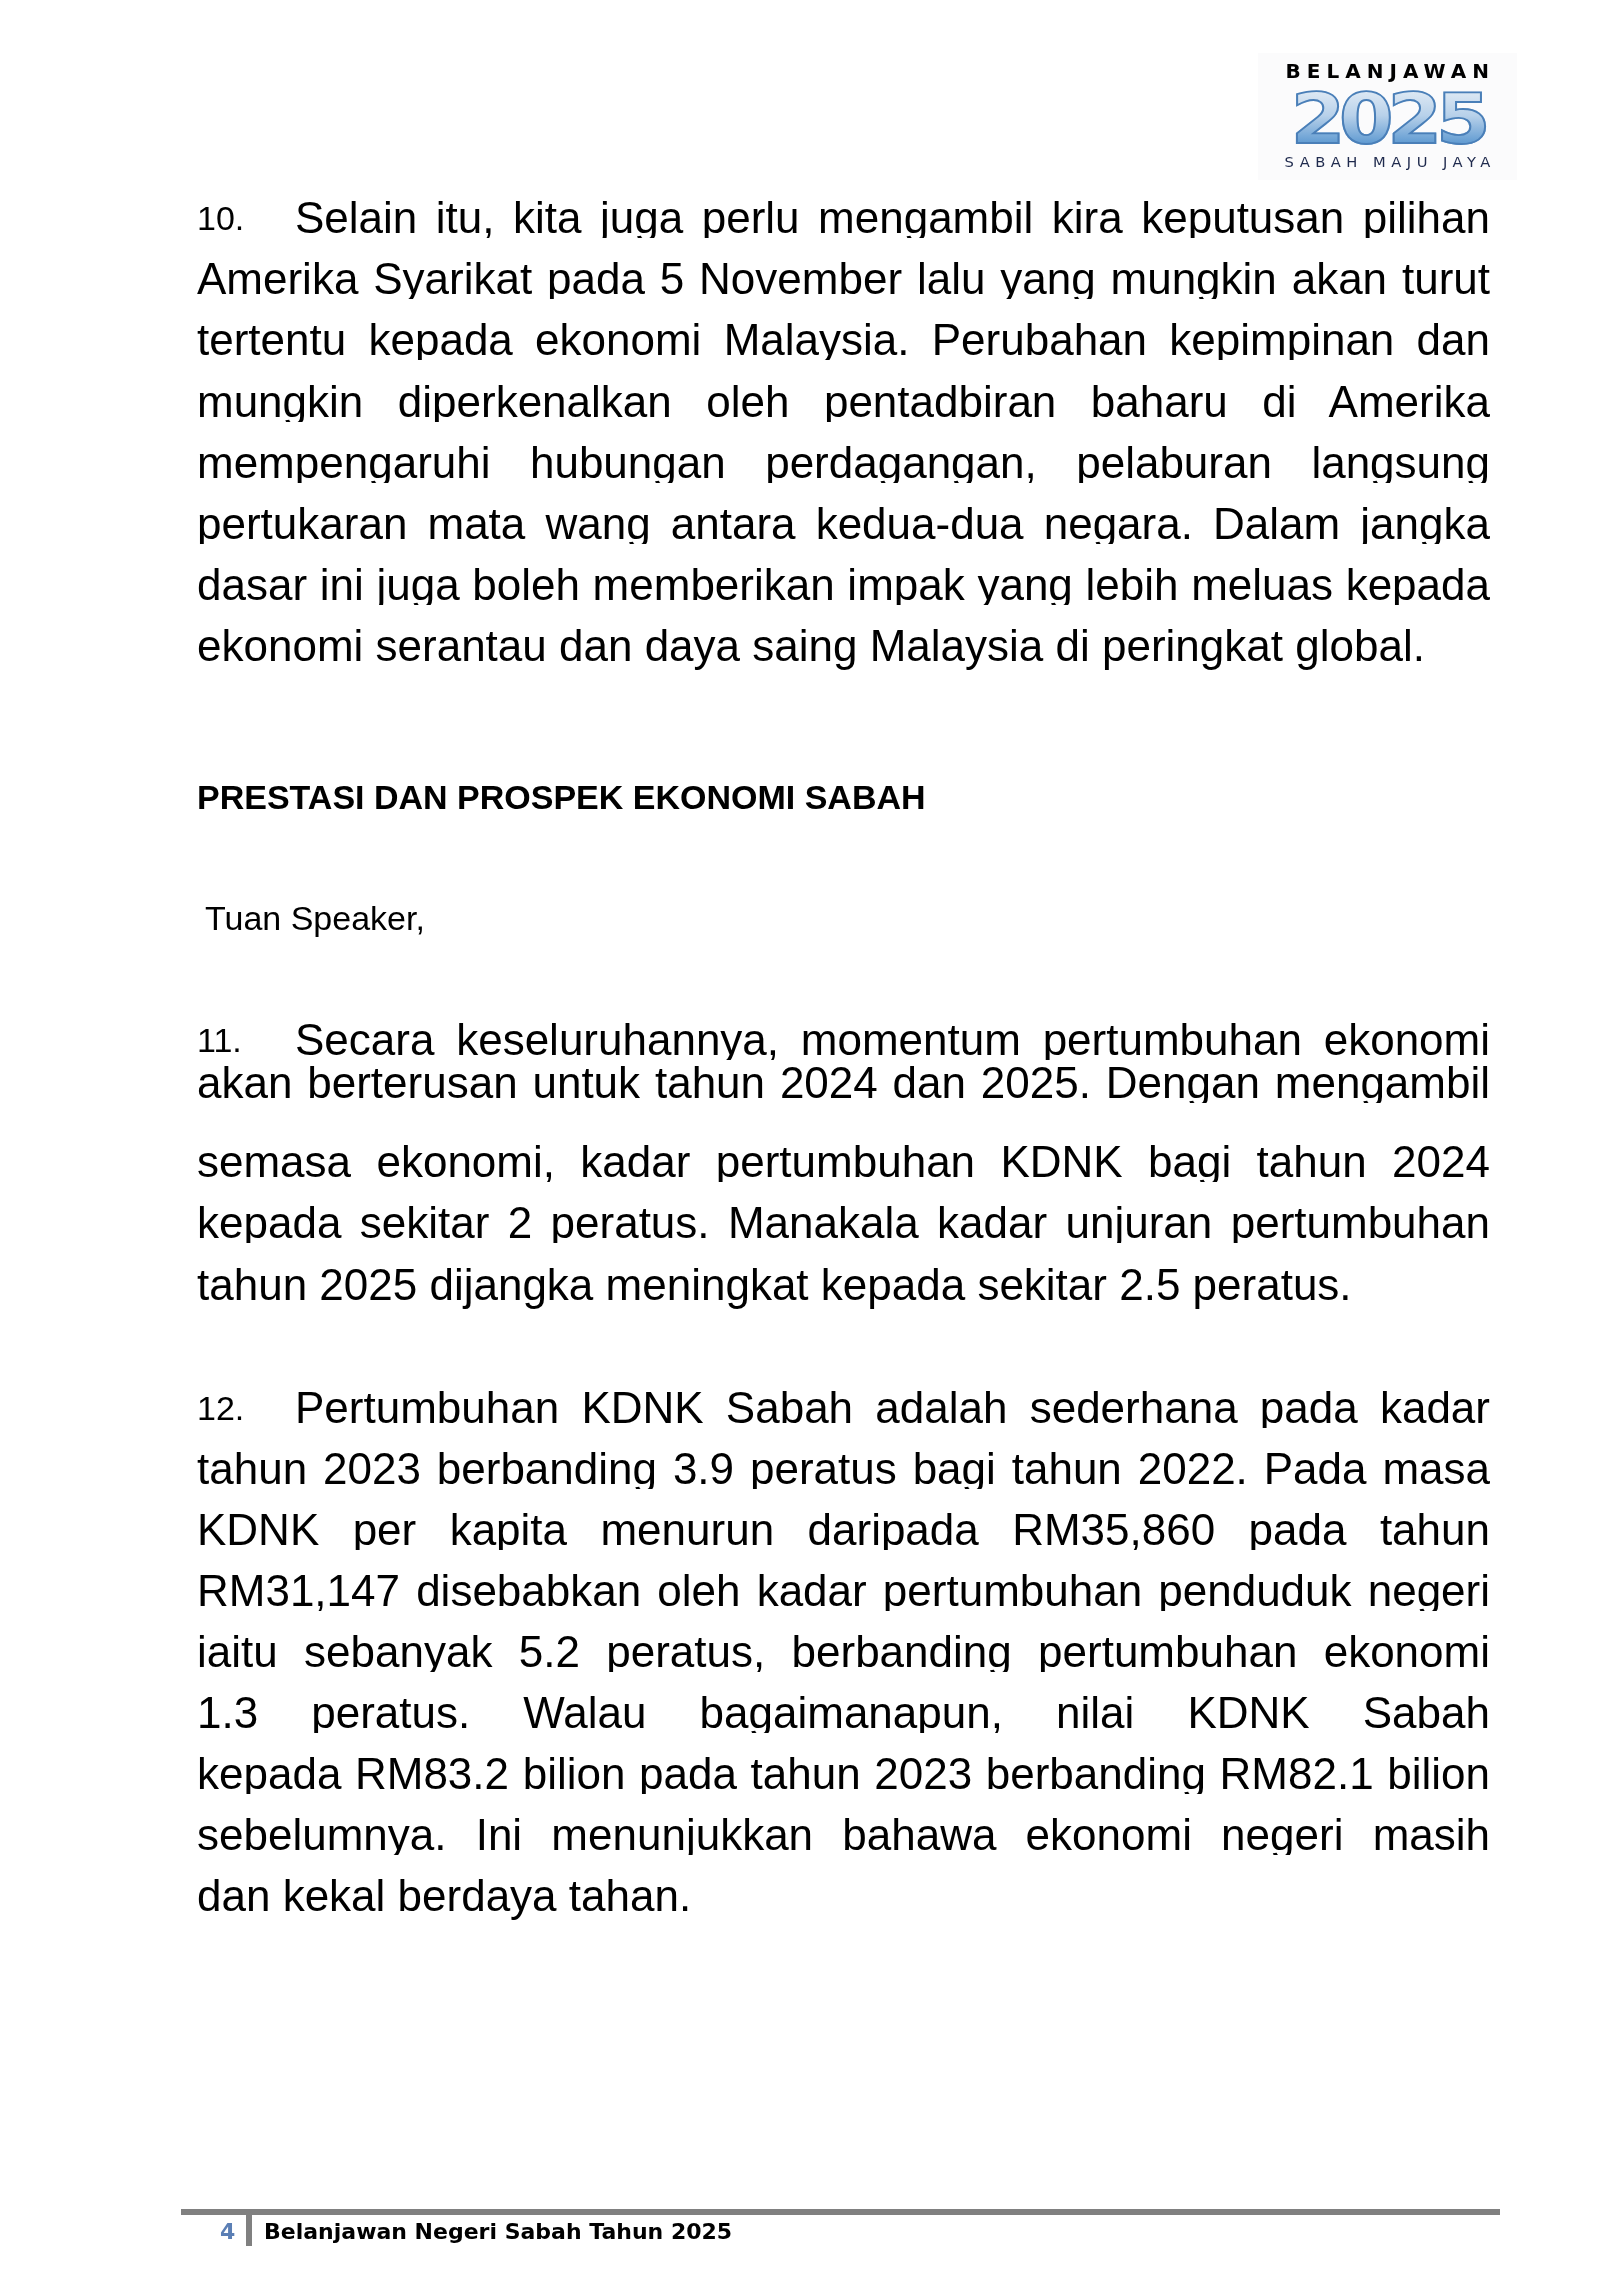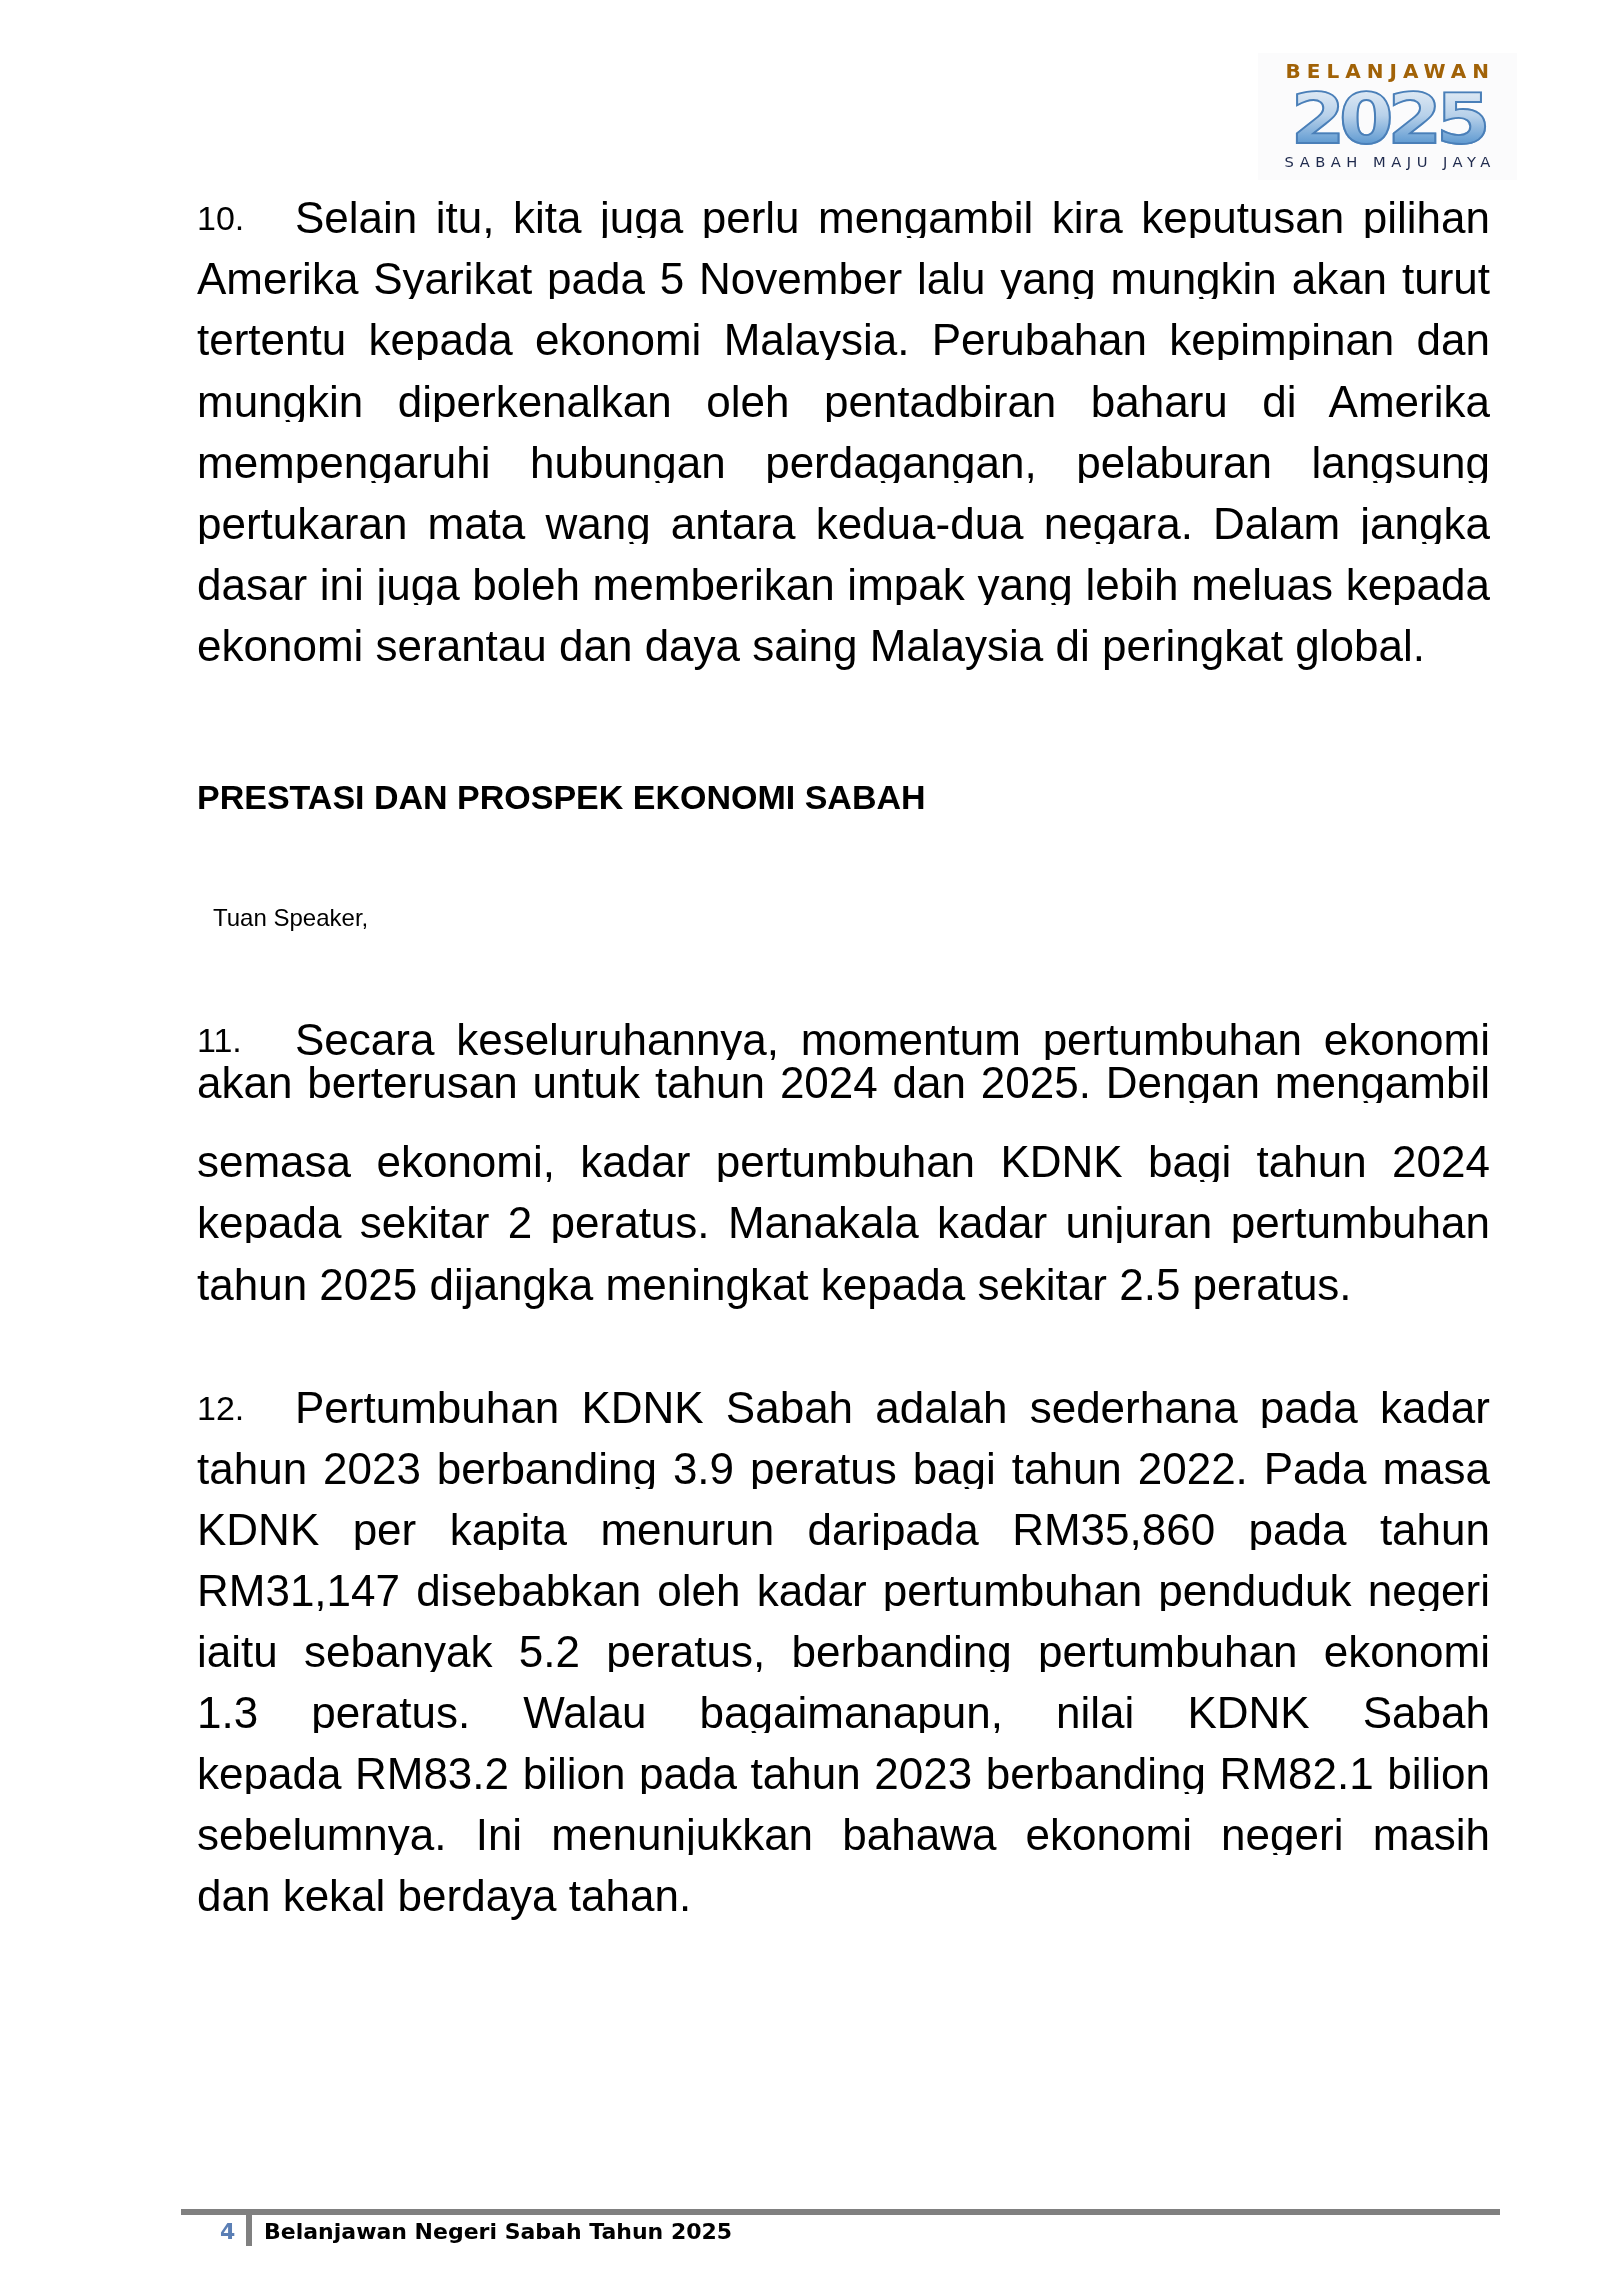--- a/index.html
+++ b/index.html
@@ -27,21 +27,21 @@
     .logo-top {
       position: absolute;
       left: 0;
       width: 100%;
       top: 7.3px;
       text-align: center;
       font-family: "DejaVu Sans", sans-serif;
       font-weight: bold;
       font-size: 20px;
       letter-spacing: 6px;
-      color: #a16207;
+      color: #000000;
       line-height: 22px;
       padding-left: 5.5px;
       box-sizing: border-box;
     }
     .logo-year {
       position: absolute;
       left: 0;
       width: 100%;
       top: 31px;
       text-align: center;
@@ -113,22 +113,22 @@
       position: absolute;
       left: 0;
       font-size: 34px;
       font-weight: bold;
       line-height: 40px;
       height: 40px;
       white-space: nowrap;
     }
     .salutation {
       position: absolute;
-      left: 16px;
-      font-size: 24px;
+      left: 8px;
+      font-size: 34px;
       line-height: 40px;
       height: 40px;
       white-space: nowrap;
     }
 
     
     .footer-rule {
       position: absolute;
       left: 181px;
       top: 2209px;

